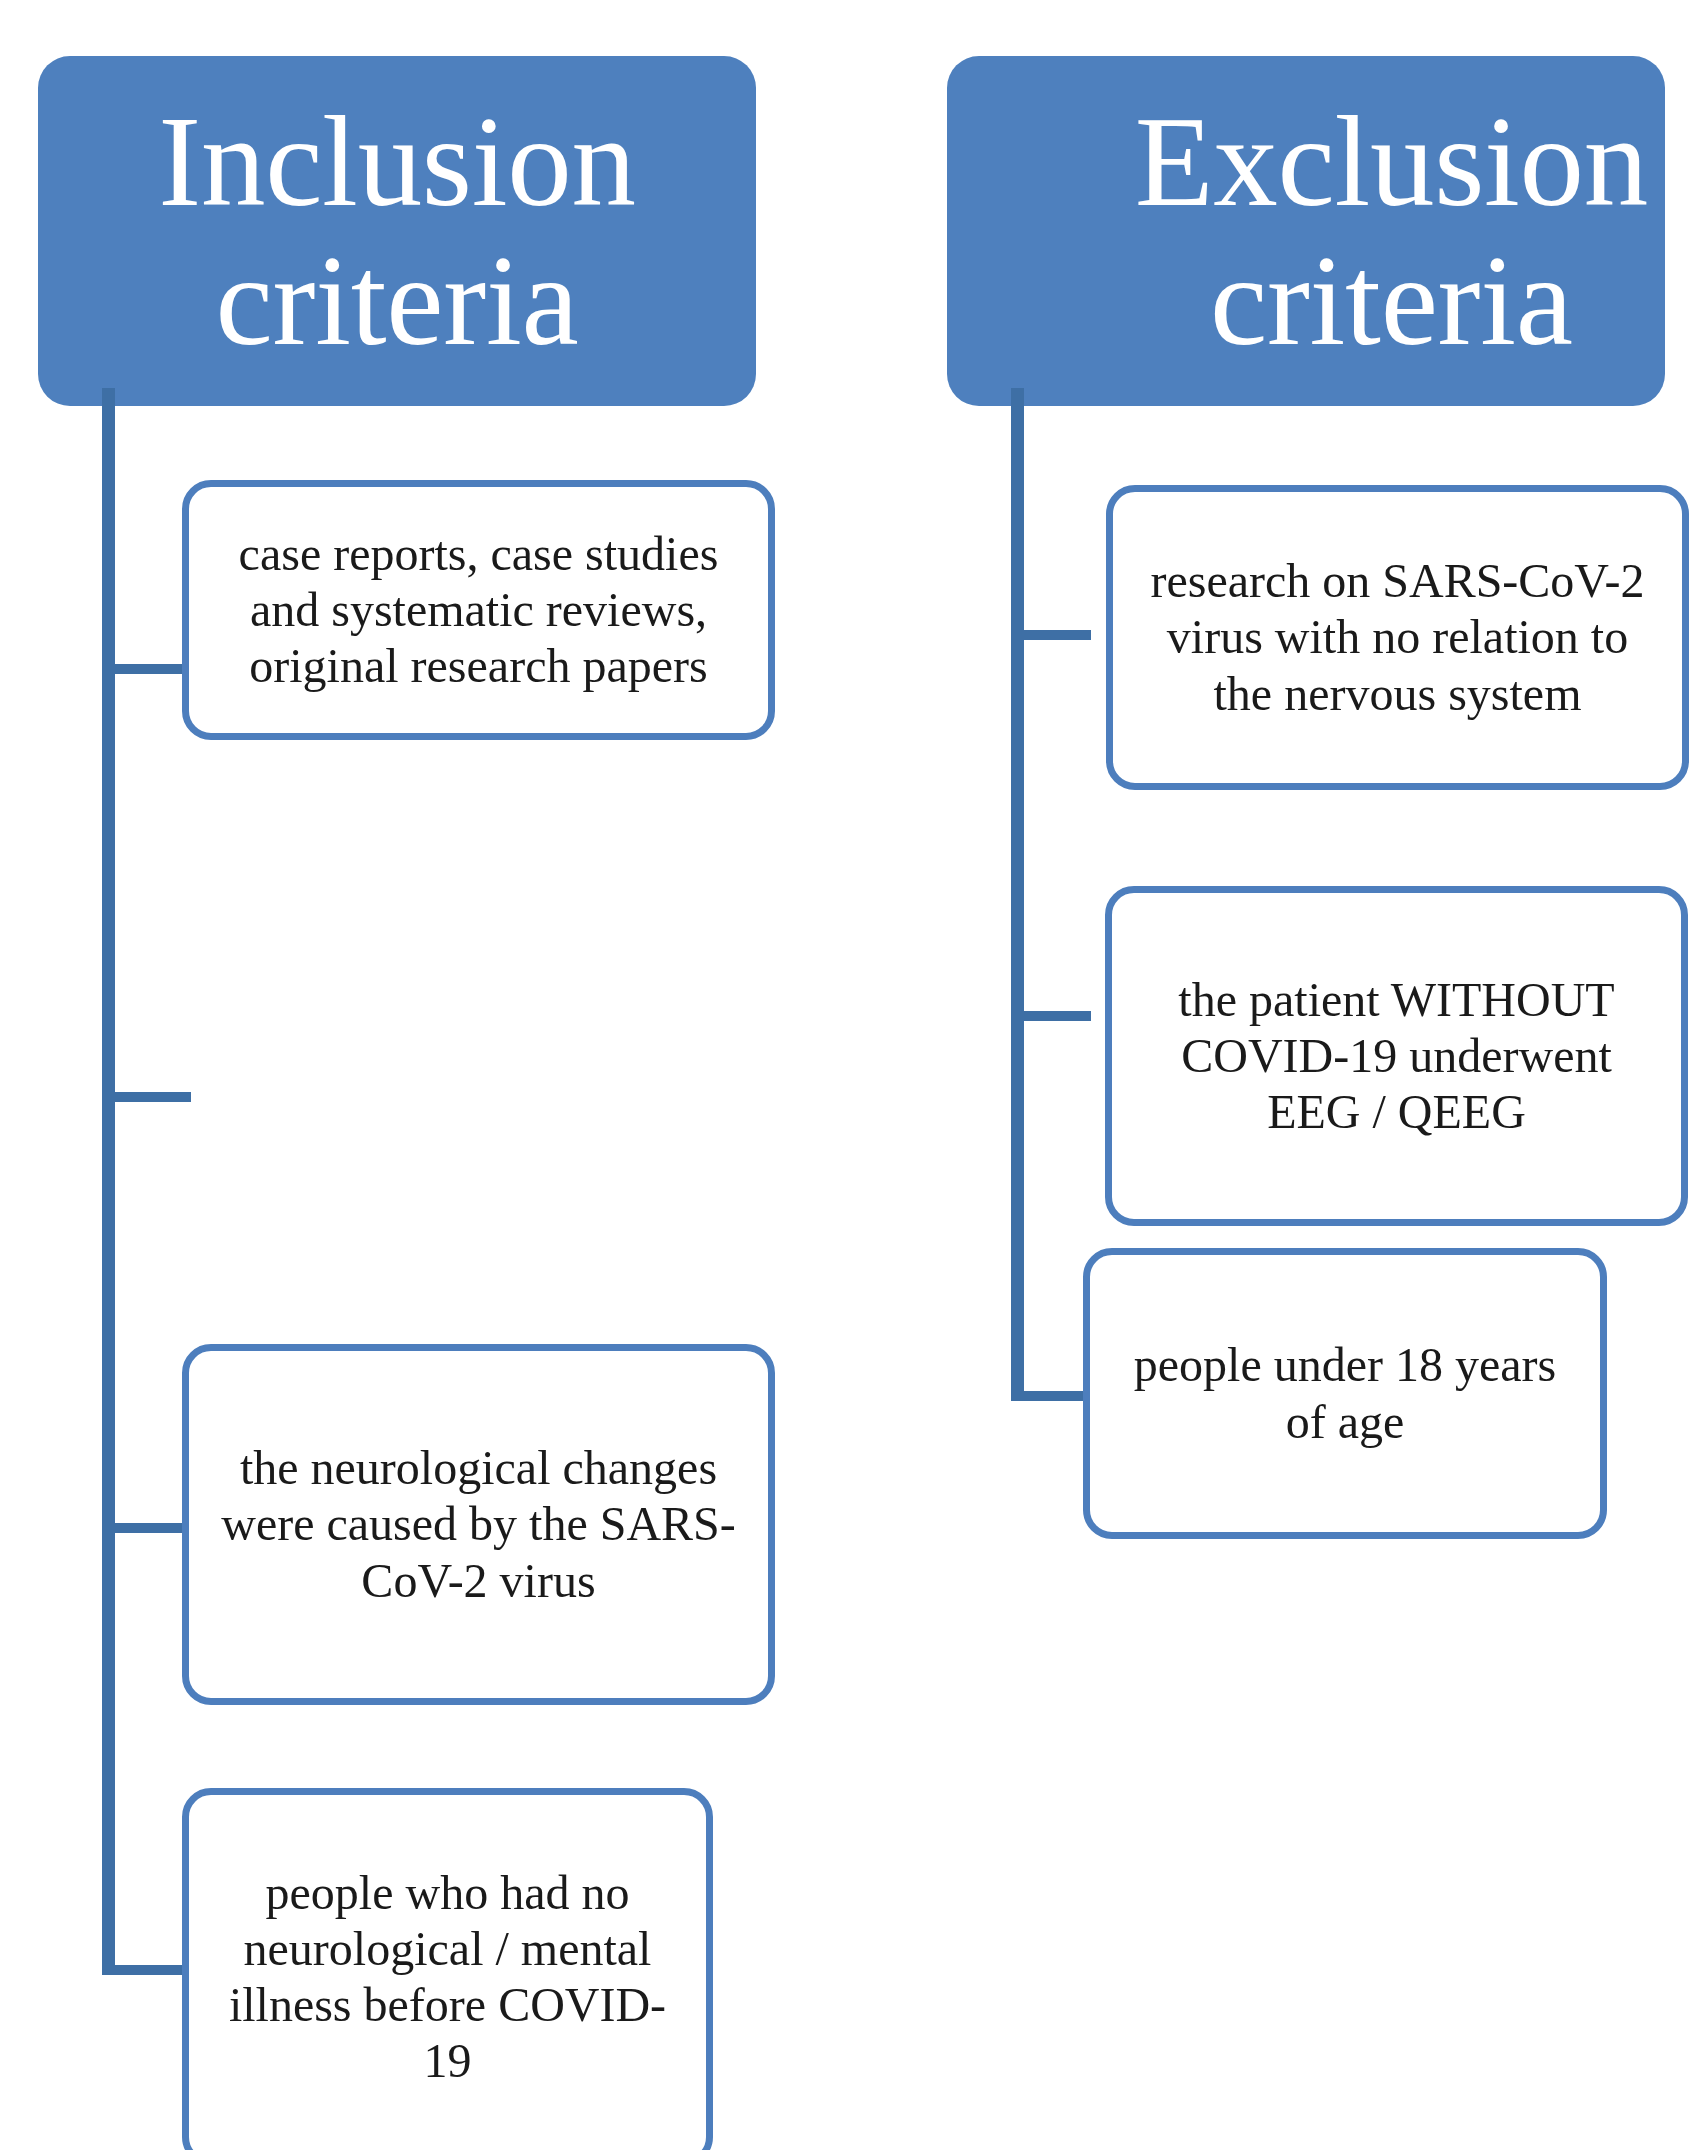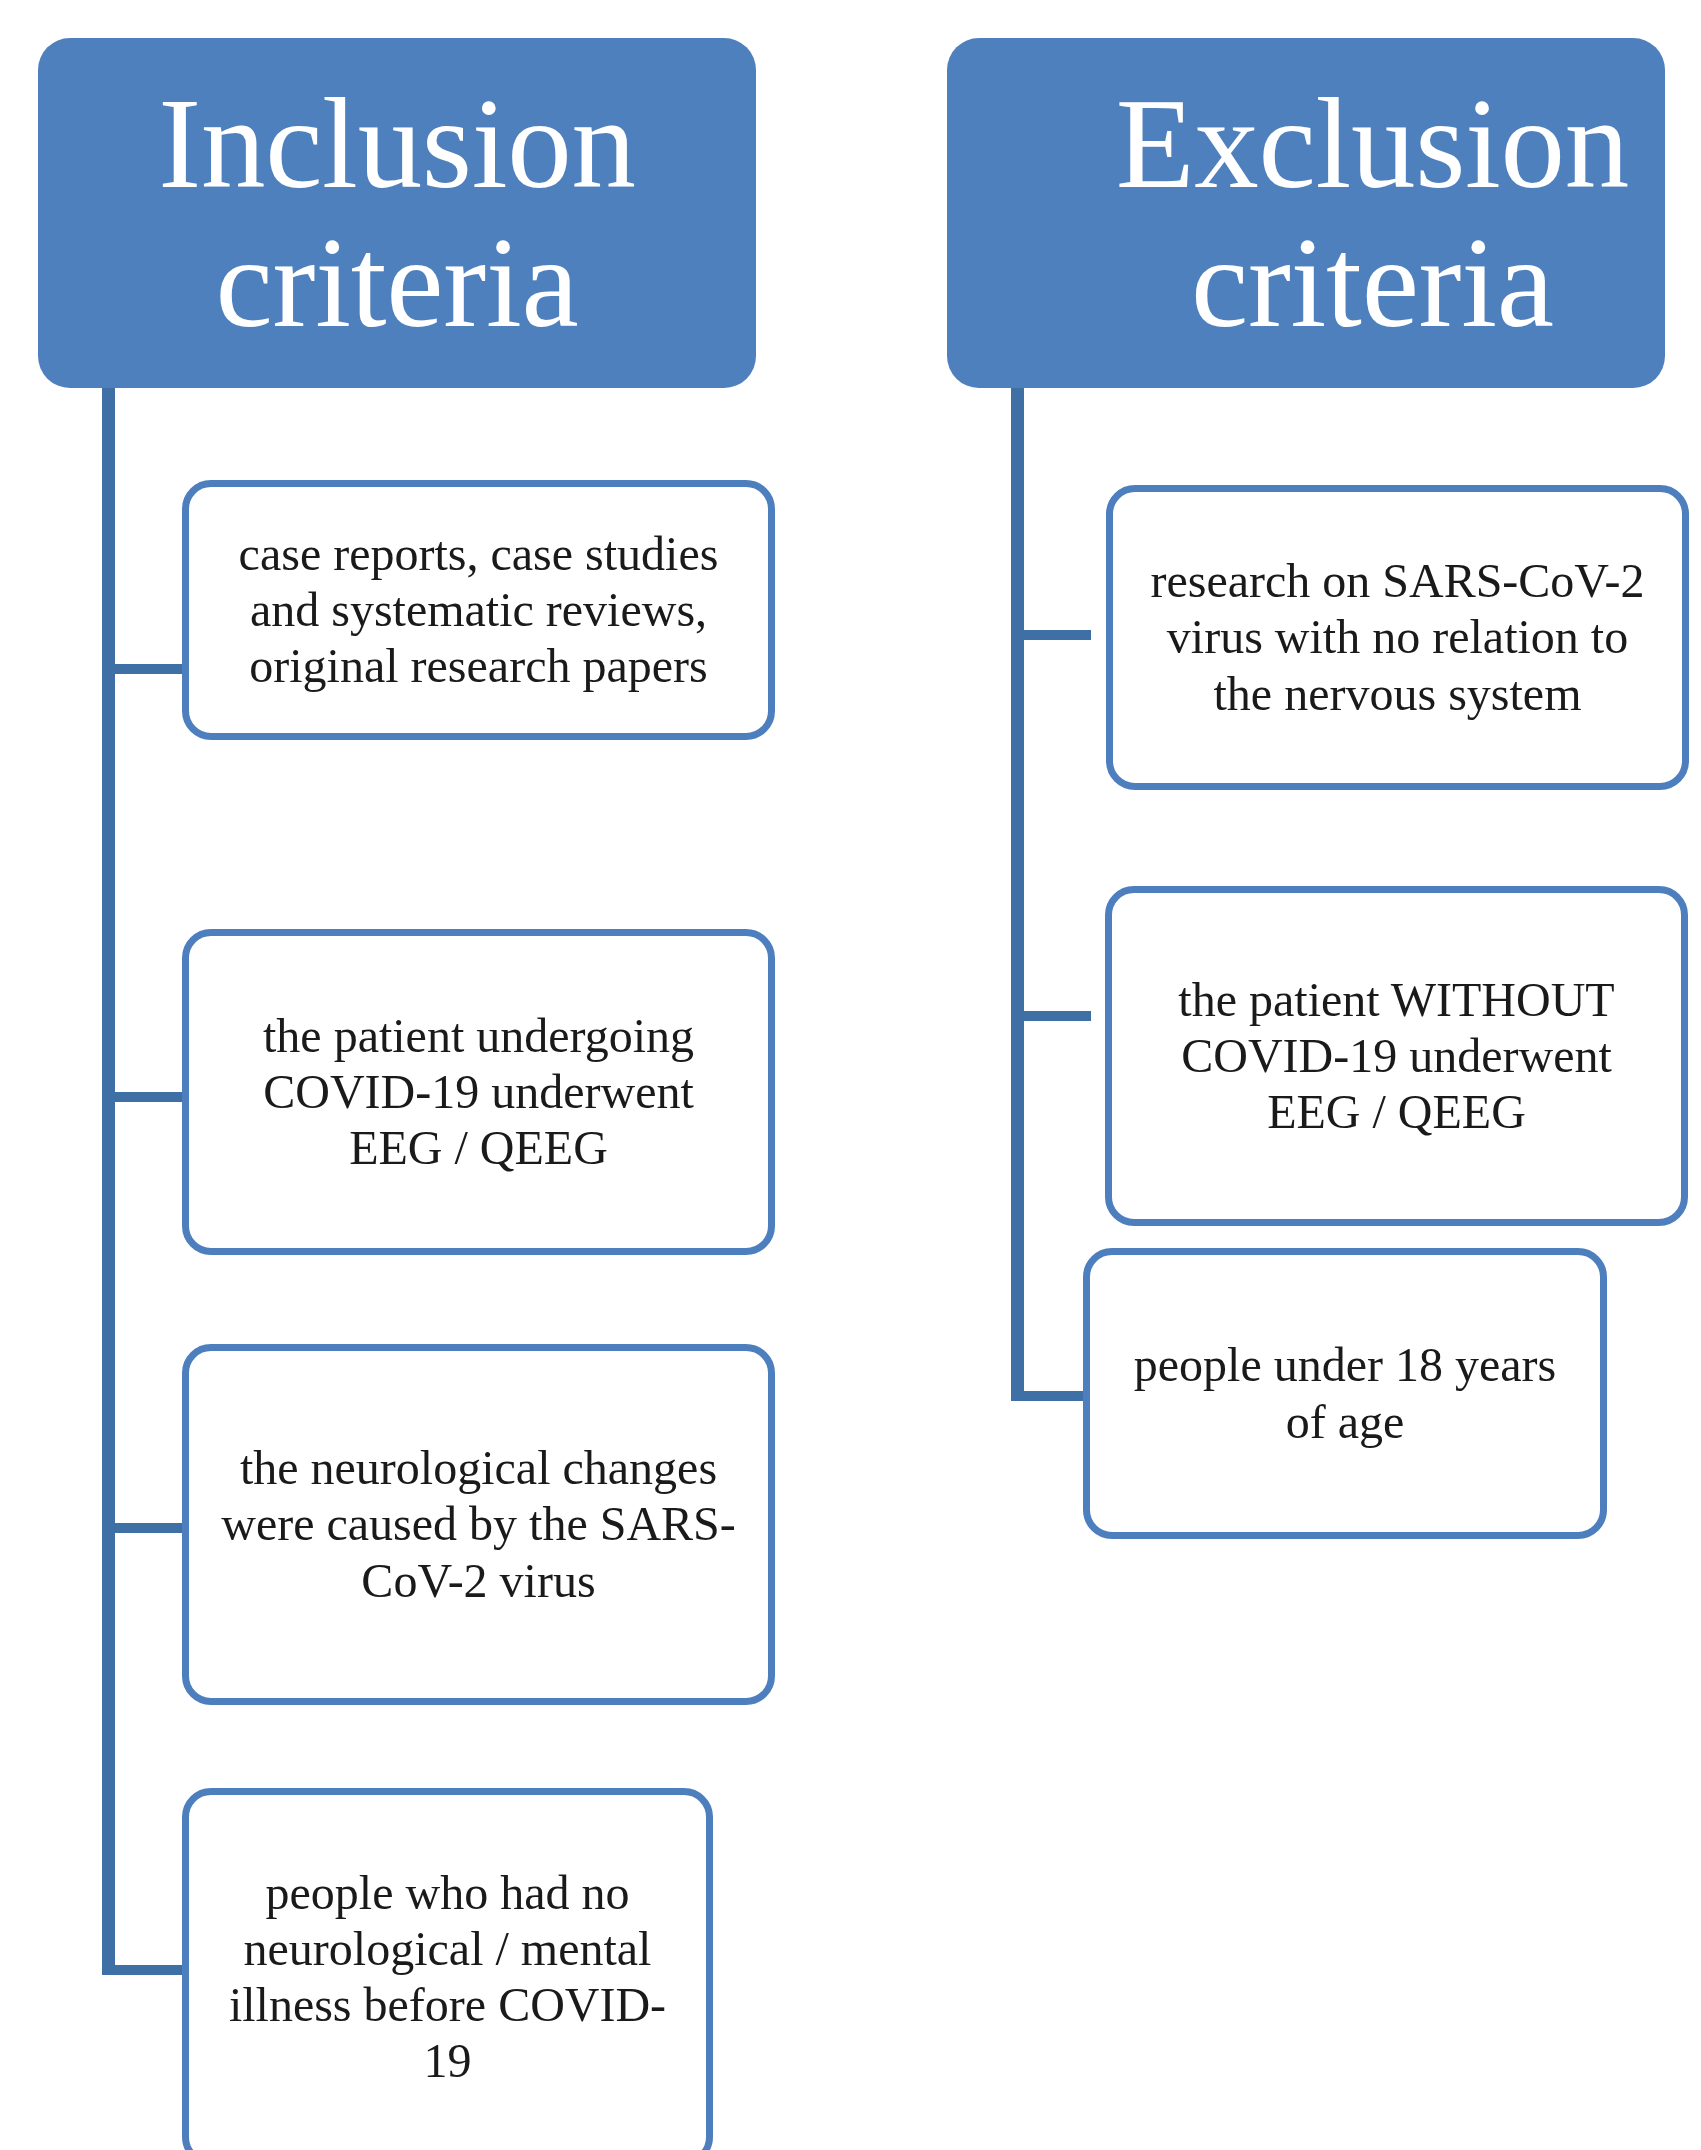--- a/index.html
+++ b/index.html
@@ -22,22 +22,23 @@
     background: #4E80BE;
     border-radius: 32px;
     display: flex;
     align-items: center;
     justify-content: center;
     text-align: center;
     color: #ffffff;
     font-size: 129px;
     line-height: 1.08;
     letter-spacing: -0.3px;
-    padding: 0 36px;
+    padding: 0 17px;
     box-sizing: border-box;
+    margin-top: 18px;
   }
   .header-box span { display: block; }
 
   
   .crit-box {
     position: absolute;
     background: #ffffff;
     border: 7.6px solid #4D7EBD;
     border-radius: 29px;
     box-sizing: border-box;
@@ -80,23 +81,20 @@
 
   <div class="stub" style="left:102px; top:664px; width:89px;"></div>
   <div class="stub" style="left:102px; top:1092px; width:89px;"></div>
   <div class="stub" style="left:102px; top:1523px; width:89px;"></div>
   <div class="stub" style="left:102px; top:1965px; width:89px;"></div>
 
   <div class="crit-box" style="left:182px; top:480px; width:593px; height:260px;">
     <span>case reports, case studies and systematic reviews, original research papers</span>
   </div>
 
-  <div class="crit-box" style="left:182px; top:929px; width:593px; height:326px;">
-    <span>the patient undergoing COVID-19 underwent EEG / QEEG</span>
-  </div>
 
   <div class="crit-box" style="left:182px; top:1344px; width:593px; height:361px;">
     <span>the neurological changes were caused by the SARS-CoV-2 virus</span>
   </div>
 
   <div class="crit-box" style="left:182px; top:1788px; width:531px; height:378px;">
     <span>people who had no neurological / mental illness before COVID-19</span>
   </div>
 
   <div class="header-box" style="left:947px; top:38px; width:718px; height:350px;justify-content:flex-end;">

